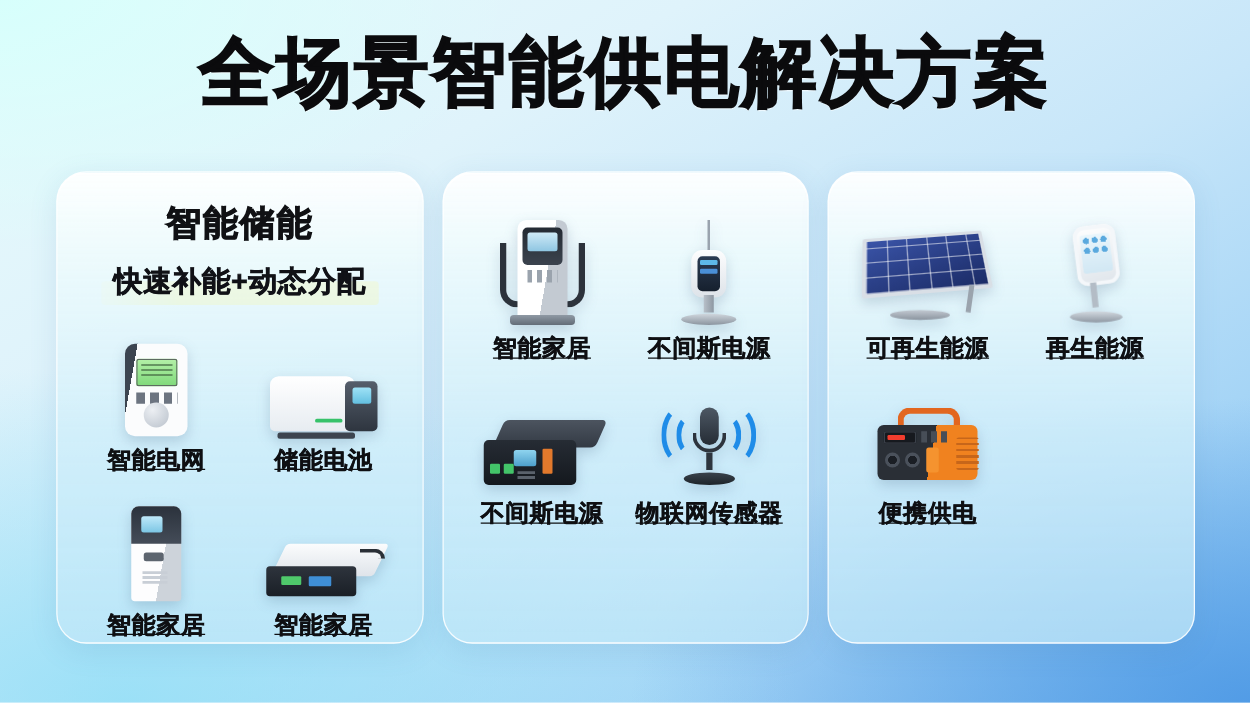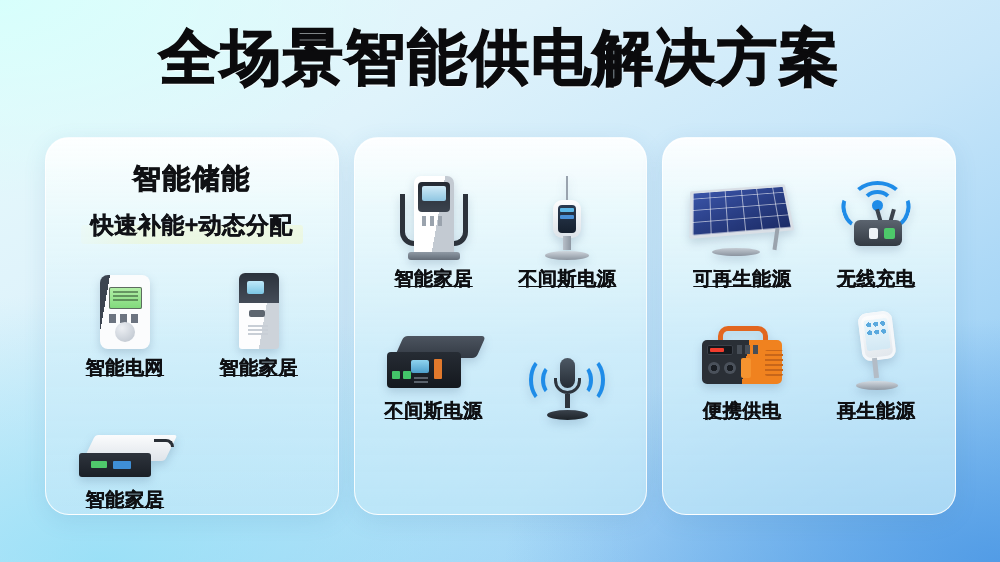--- a/index.html
+++ b/index.html
@@ -276,20 +276,32 @@
           <div class="art">
             <div class="sh meter">
               <div class="scr"></div>
                 <div class="btns"></div>
                 <div class="dial"></div>
             </div>
           </div>
           <div class="cap">智能电网</div>
         </div>
 
+        <div class="cell">
+          <div class="art">
+            <div class="sh bbox">
+              <div class="body"></div>
+                <div class="rt"></div>
+                <div class="scr2"></div>
+              <div class="bar"></div>
+                <div class="ft"></div>
+            </div>
+          </div>
+          <div class="cap">储能电池</div>
+        </div>
 
         <div class="cell">
           <div class="art">
             <div class="sh ped">
               <div class="top"></div>
                 <div class="s"></div>
                 <div class="slot"></div>
                 <div class="vent"></div>
             </div>
           </div>
@@ -366,83 +378,67 @@
               <div class="w wl1"></div>
                 <div class="w wl2"></div>
               <div class="w wr1"></div>
                 <div class="w wr2"></div>
               <div class="cap2"></div>
                 <div class="arm"></div>
                 <div class="stk"></div>
                 <div class="bs2"></div>
             </div>
           </div>
+          <div class="cap">物联网传感器</div>
         </div>
 
       </div>
     </div>
 
     <div class="card">
       <div class="grid">
 
         <div class="cell">
           <div class="art">
             <div class="sh sol">
               <div class="pnl"></div>
                 <div class="leg"></div>
                 <div class="bs3"></div>
             </div>
           </div>
           <div class="cap">可再生能源</div>
         </div>
 
-        <div class="cell">
-          <div class="art">
-            <div class="sh rtr">
-              <div class="w wv1"></div>
-                <div class="w wv2"></div>
-              <div class="w wv3"></div>
-                <div class="w wv4"></div>
-              <div class="ctr"></div>
-                <div class="a1"></div>
-                <div class="a2"></div>
-              <div class="bd"></div>
-                <div class="lw"></div>
-                <div class="lg"></div>
-            </div>
-          </div>
-          <div class="cap">无线充电</div>
+
+        <div class="cell">
+          <div class="art">
+            <div class="sh tab">
+              <div class="scn"></div>
+                <div class="in"></div>
+                <div class="nk2"></div>
+                <div class="bs4"></div>
+            </div>
+          </div>
+          <div class="cap">再生能源</div>
         </div>
 
         <div class="cell">
           <div class="art">
             <div class="sh pps">
               <div class="hnd"></div>
                 <div class="bx"></div>
                 <div class="lcd"></div>
                 <div class="red"></div>
               <div class="kbd"></div>
                 <div class="so1"></div>
                 <div class="so2"></div>
               <div class="ob"></div>
                 <div class="vnt"></div>
             </div>
           </div>
           <div class="cap">便携供电</div>
         </div>
 
-        <div class="cell">
-          <div class="art">
-            <div class="sh tab">
-              <div class="scn"></div>
-                <div class="in"></div>
-                <div class="nk2"></div>
-                <div class="bs4"></div>
-            </div>
-          </div>
-          <div class="cap">再生能源</div>
-        </div>
-
       </div>
     </div>
 
   </div>
 </div>
 
 </body></html>

